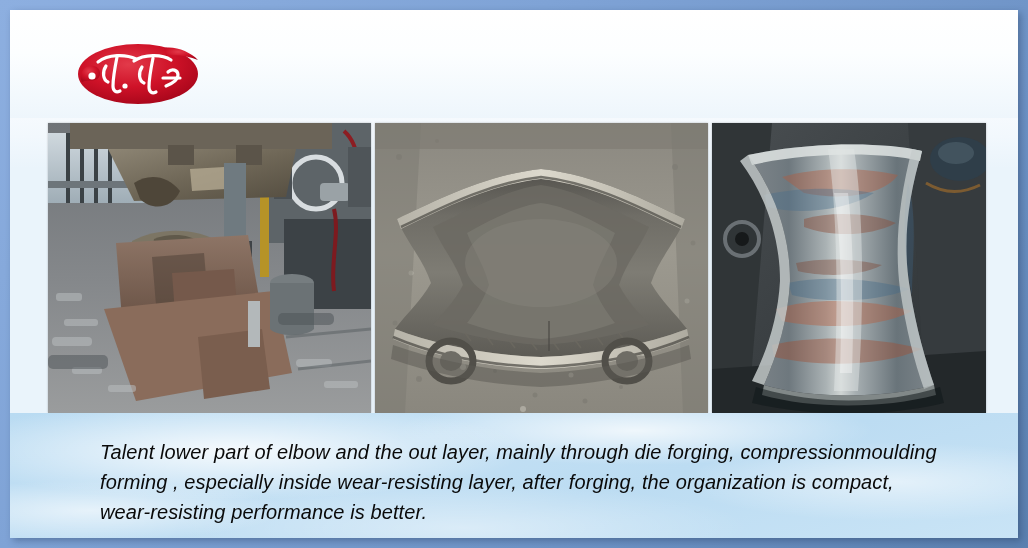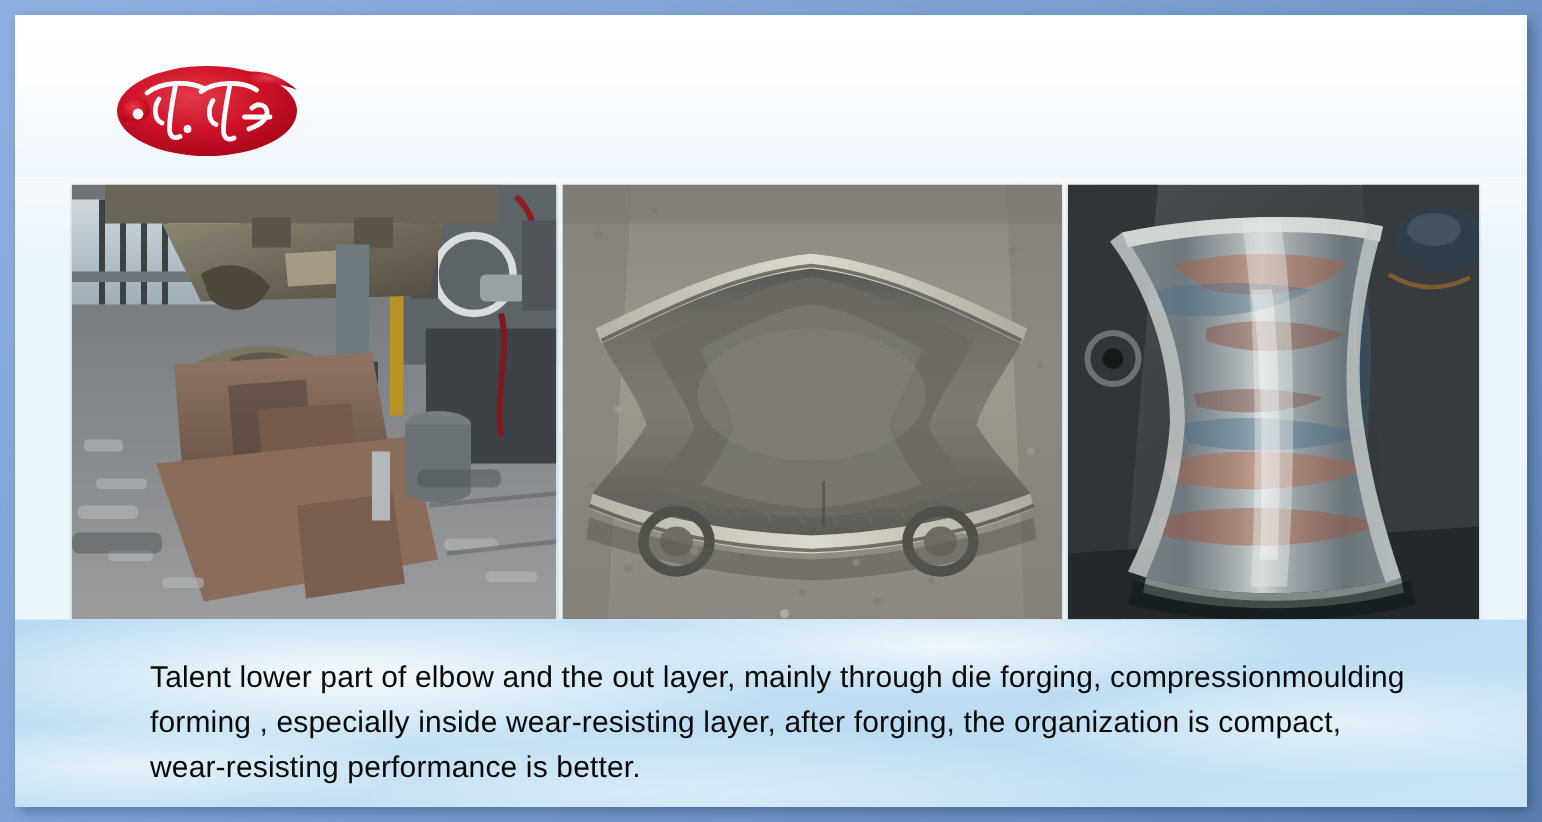--- a/index.html
+++ b/index.html
@@ -43,20 +43,21 @@
   
   .caption-band{
     position:absolute;left:0;top:403px;width:1008px;height:125px;
     background:
       radial-gradient(ellipse 420px 70px at 22% 30%, rgba(255,255,255,.85) 0%, rgba(255,255,255,0) 70%),
       radial-gradient(ellipse 330px 48px at 62% 14%, rgba(255,255,255,.75) 0%, rgba(255,255,255,0) 72%),
       radial-gradient(ellipse 300px 55px at 88% 55%, rgba(255,255,255,.55) 0%, rgba(255,255,255,0) 72%),
       radial-gradient(ellipse 260px 40px at 8% 78%, rgba(255,255,255,.60) 0%, rgba(255,255,255,0) 75%),
       radial-gradient(ellipse 380px 60px at 45% 92%, rgba(255,255,255,.45) 0%, rgba(255,255,255,0) 75%),
       linear-gradient(165deg,#b9dbf2 0%,#c3e0f4 35%,#bcdcf2 60%,#c9e4f6 100%);
+    font-style: italic;
   }
   .caption-text{
     position:absolute;left:90px;top:24px;width:846px;
     font-size:20px;line-height:30px;color:#0a0a0a;
     letter-spacing:.1px;
     white-space:pre-line;
   }
 </style>
 </head>
 <body>

